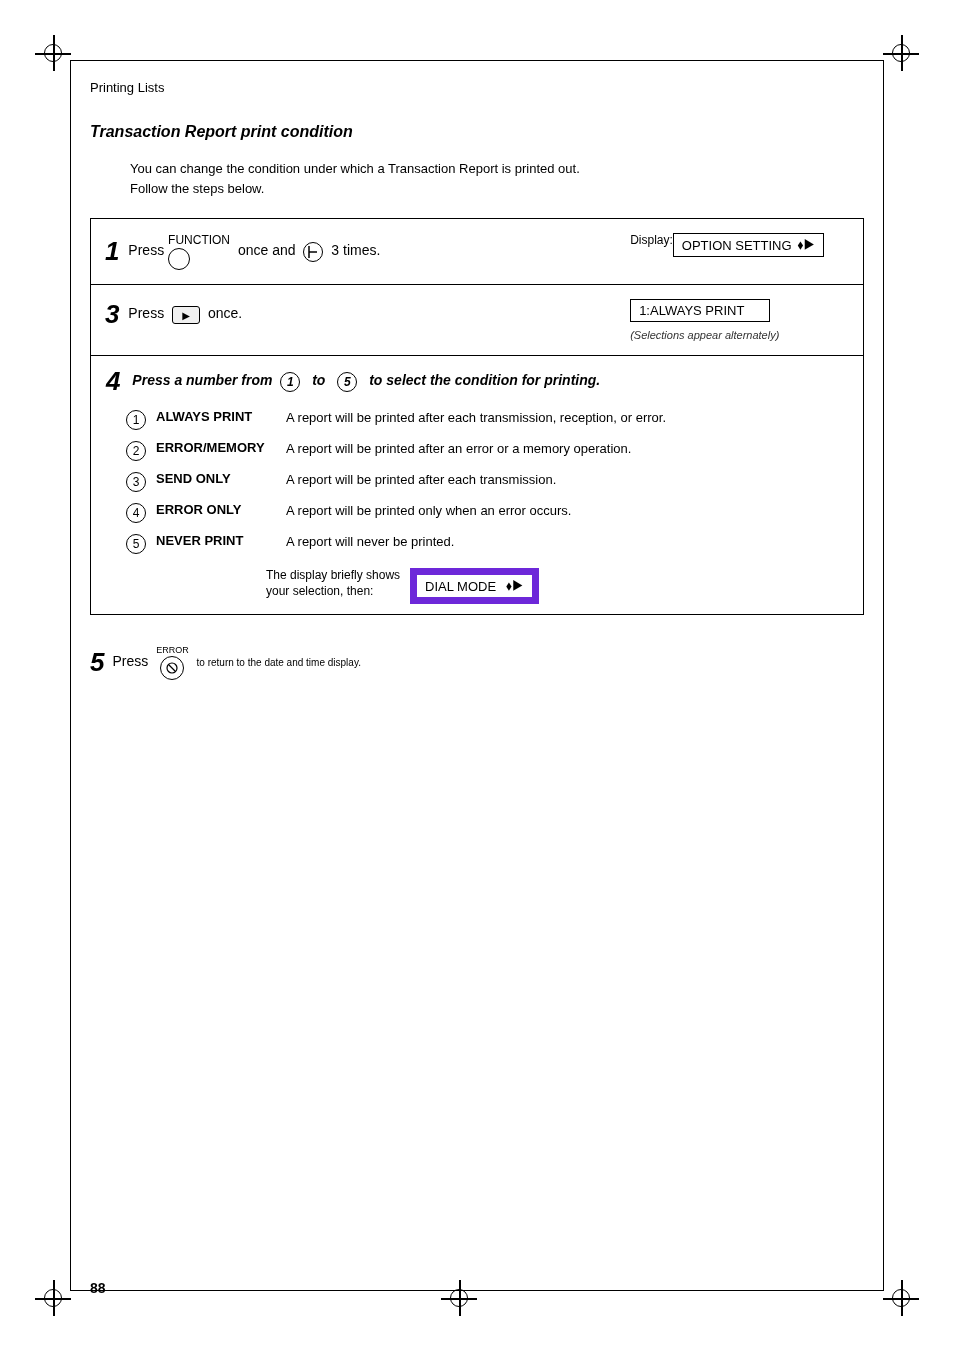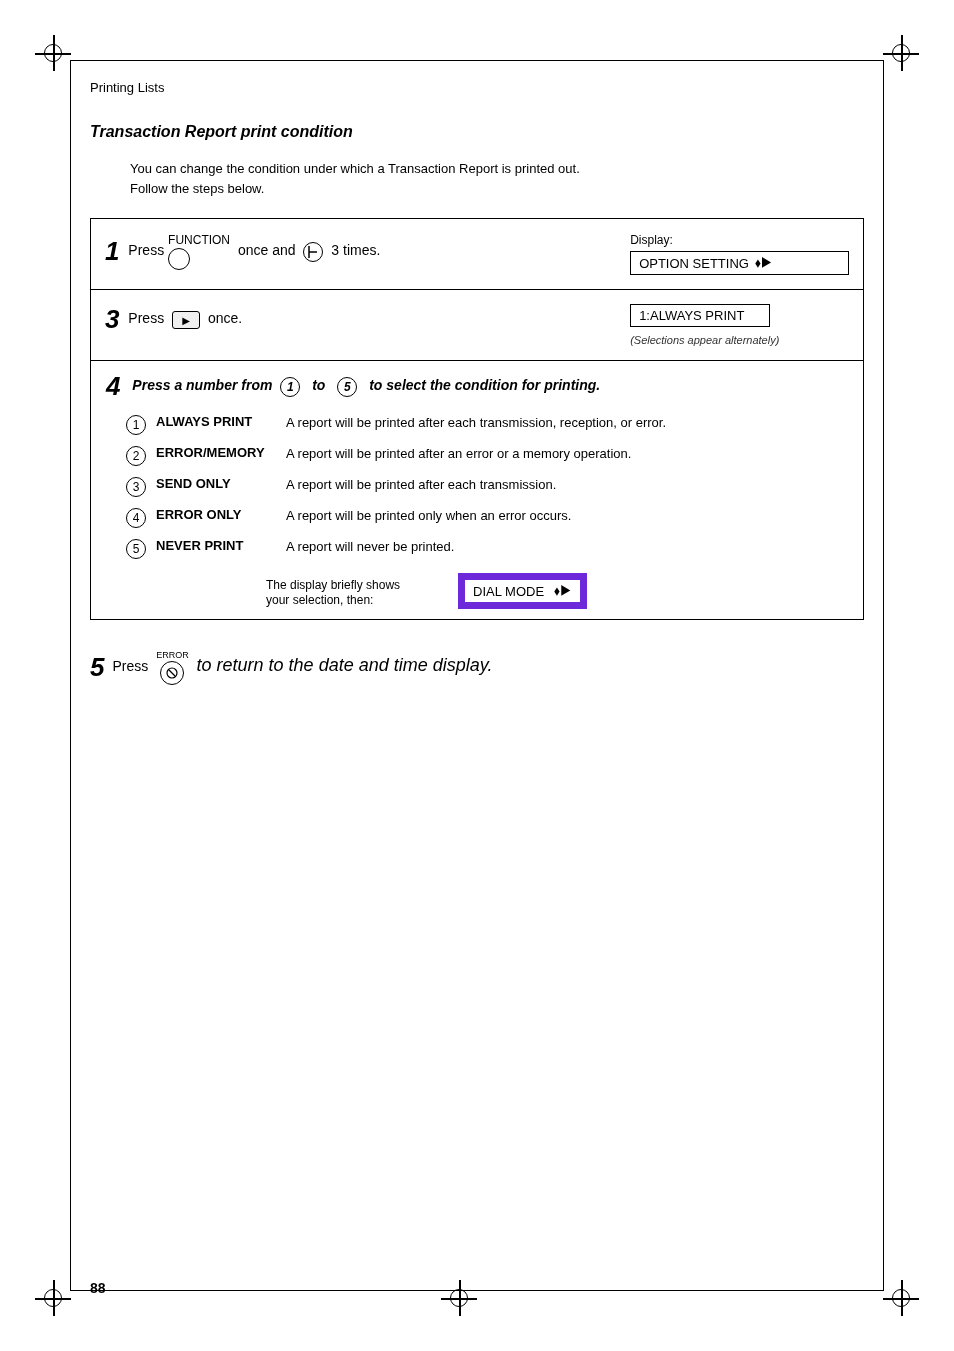--- a/index.html
+++ b/index.html
@@ -254,24 +254,23 @@
       flex-shrink: 0;
     }
     .option-desc {
       font-size: 13px;
       flex: 1;
       line-height: 1.4;
     }
 
     .step4-footer {
       display: flex;
-      align-items: flex-end;
+      align-items: flex-start;
       margin-top: 12px;
       font-size: 12px;
-      gap: 48px;
     }
     .step4-footer-text {
       font-size: 12px;
       margin-right: 10px;
       line-height: 1.3;
     }
     .step4-footer-display {
       display: inline-flex;
       align-items: center;
       border: 7px solid #6d28d9;
@@ -295,21 +294,21 @@
     }
 
     
     .border-top { position: absolute; top: 60px; left: 70px; right: 70px; height: 1px; background: #000; }
     .border-bottom { position: absolute; bottom: 60px; left: 70px; right: 70px; height: 1px; background: #000; }
     .border-left { position: absolute; top: 60px; bottom: 60px; left: 70px; width: 1px; background: #000; }
     .border-right { position: absolute; top: 60px; bottom: 60px; right: 70px; width: 1px; background: #000; }
 
     .display-right-col {
       display: flex;
-      flex-direction: column;
+      flex-direction: row;
       justify-content: flex-start;
       height: 100%;
     }
 
     
     .step4-row td {
       padding: 10px 15px;
     }
 
     .step3-selections {
@@ -483,19 +482,19 @@
       <span style="font-size:14px;">Press </span>
       <span class="btn-stop" style="vertical-align:middle; margin:0 4px;">
         <span class="btn-label-top">ERROR</span>
         <span class="btn-stop-circle">
           <svg width="14" height="14" viewBox="0 0 14 14">
             <circle cx="7" cy="7" r="5" fill="none" stroke="#000" stroke-width="1.2"></circle>
             <line x1="4" y1="4" x2="10" y2="10" stroke="#000" stroke-width="1.2"></line>
           </svg>
         </span>
       </span>
-      <span style="font-size:18px;font-style:italic;">to return to the date and time display.</span>
+      <span style="font-size:10px;">to return to the date and time display.</span>
     </span>
   </div>
 
 </div>
 
 <div class="page-number">88</div>
 
 </body></html>

